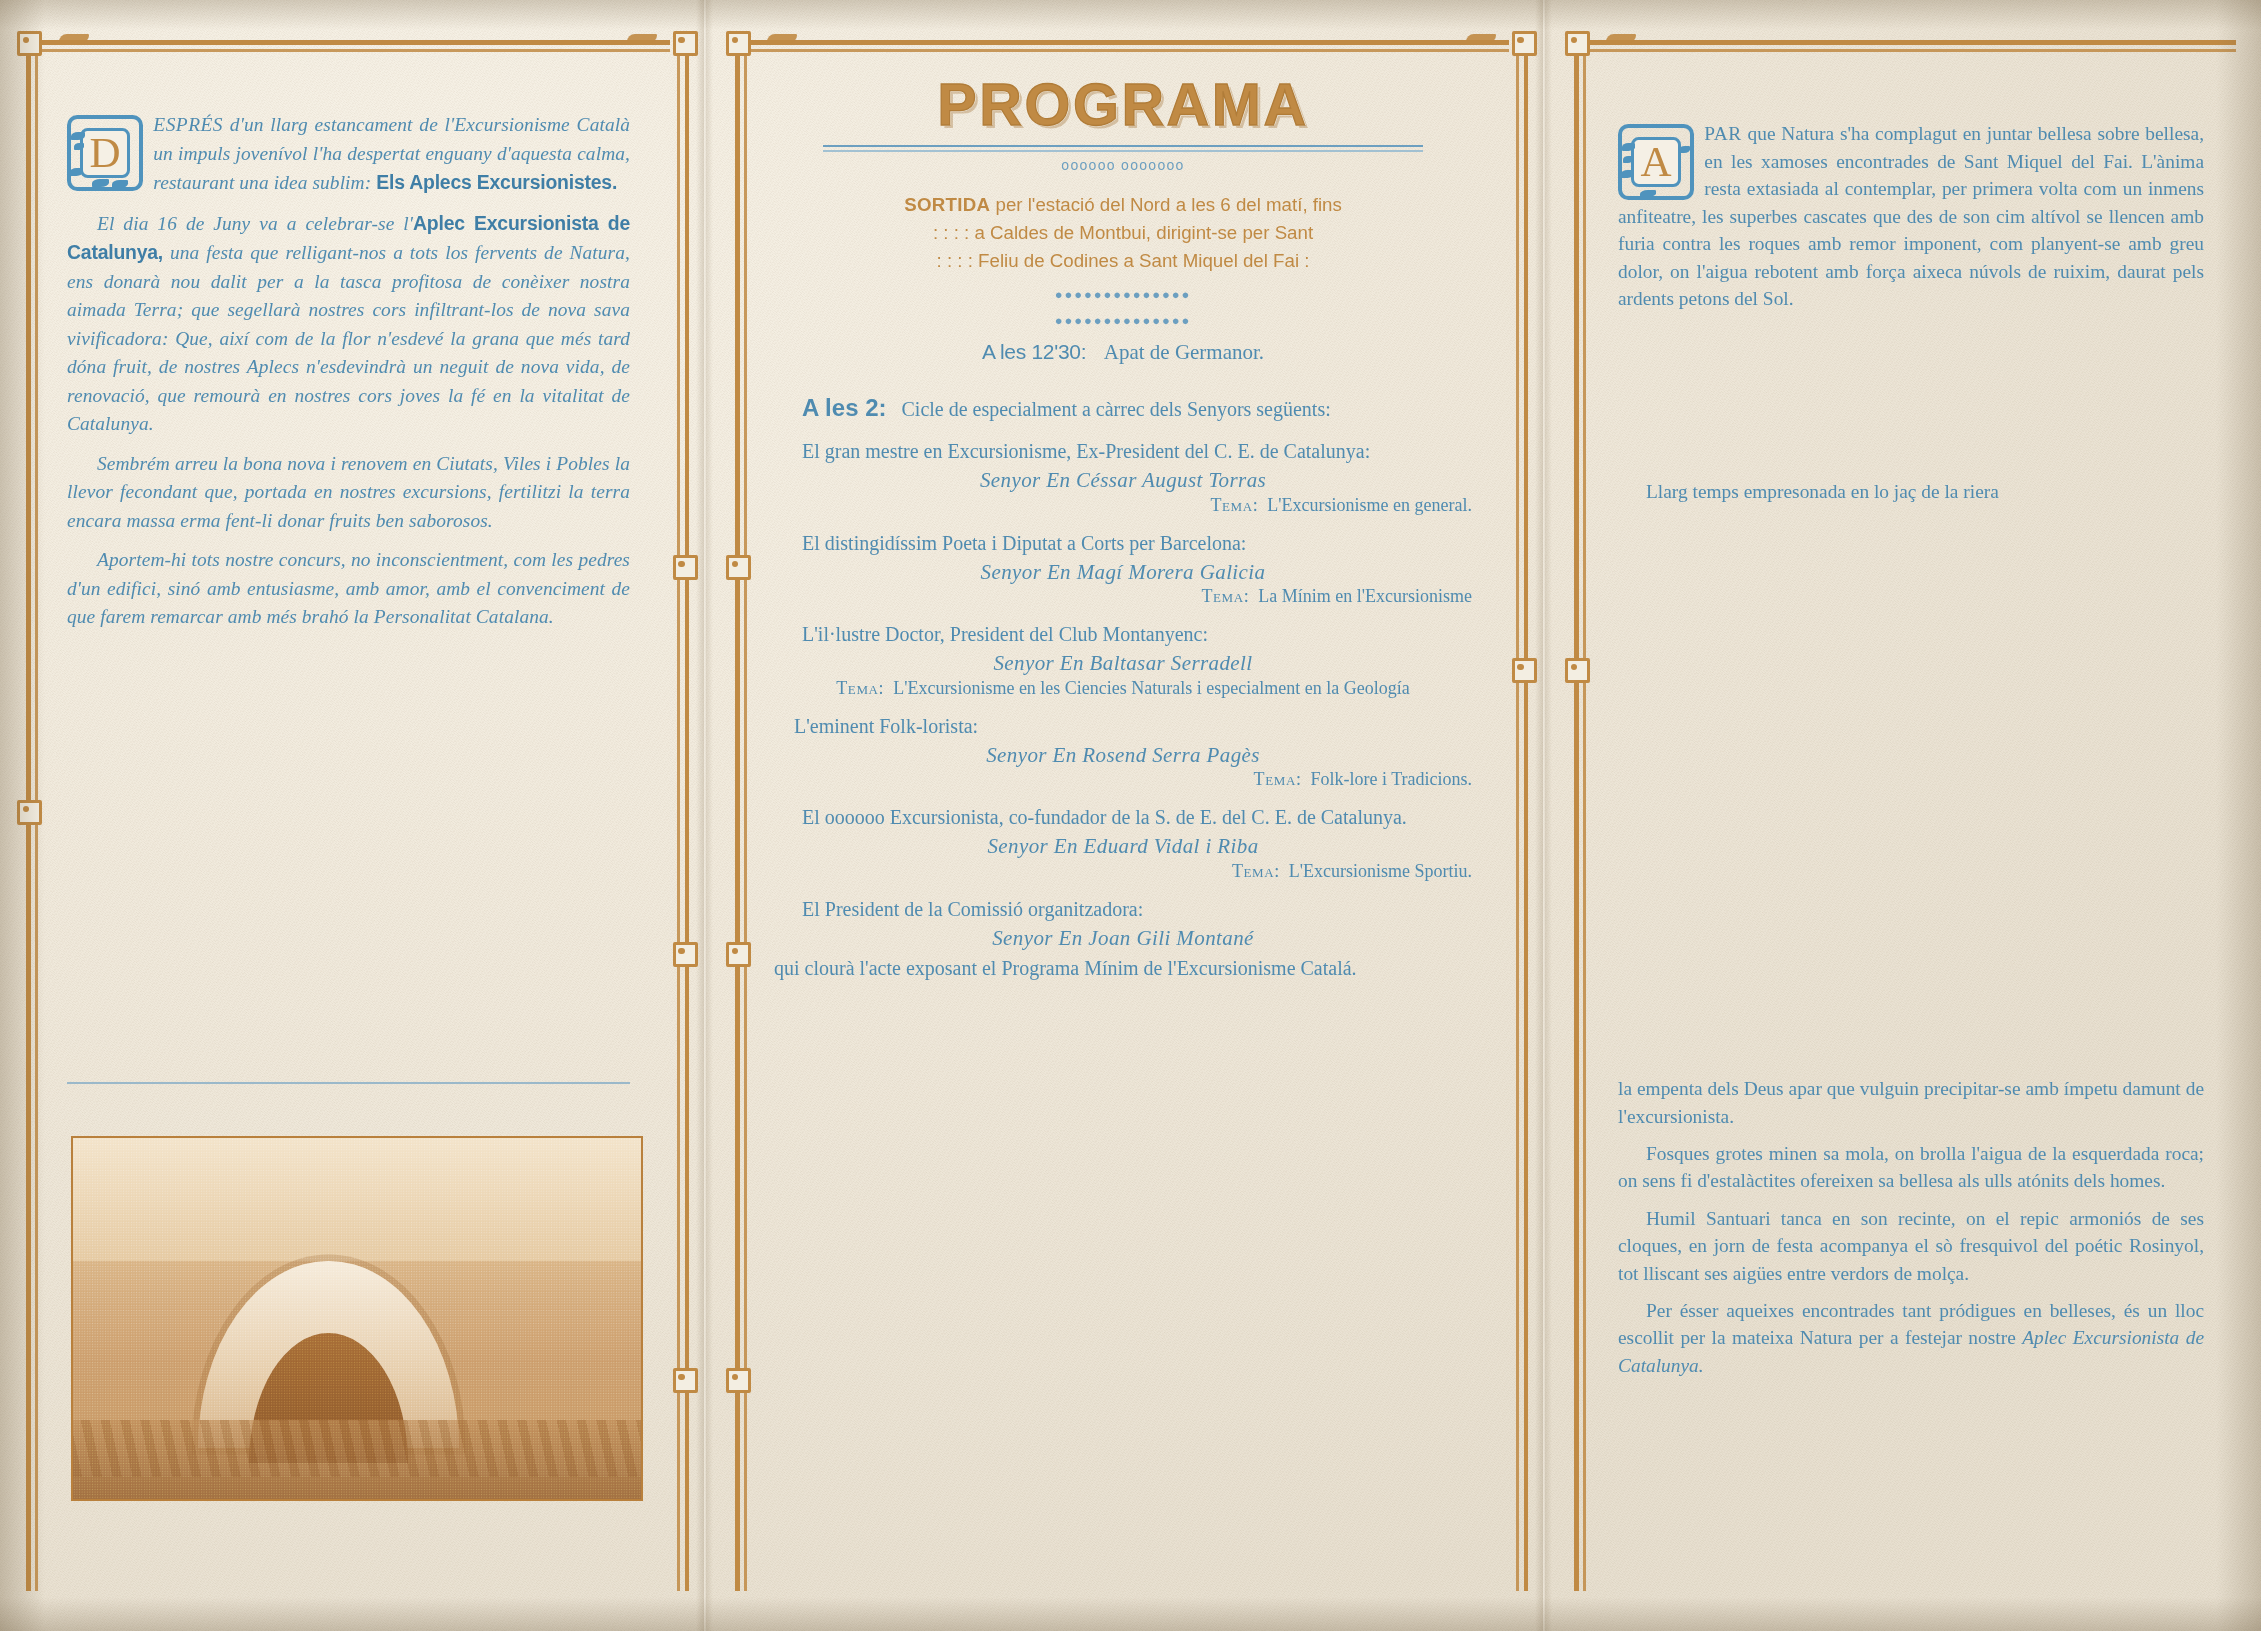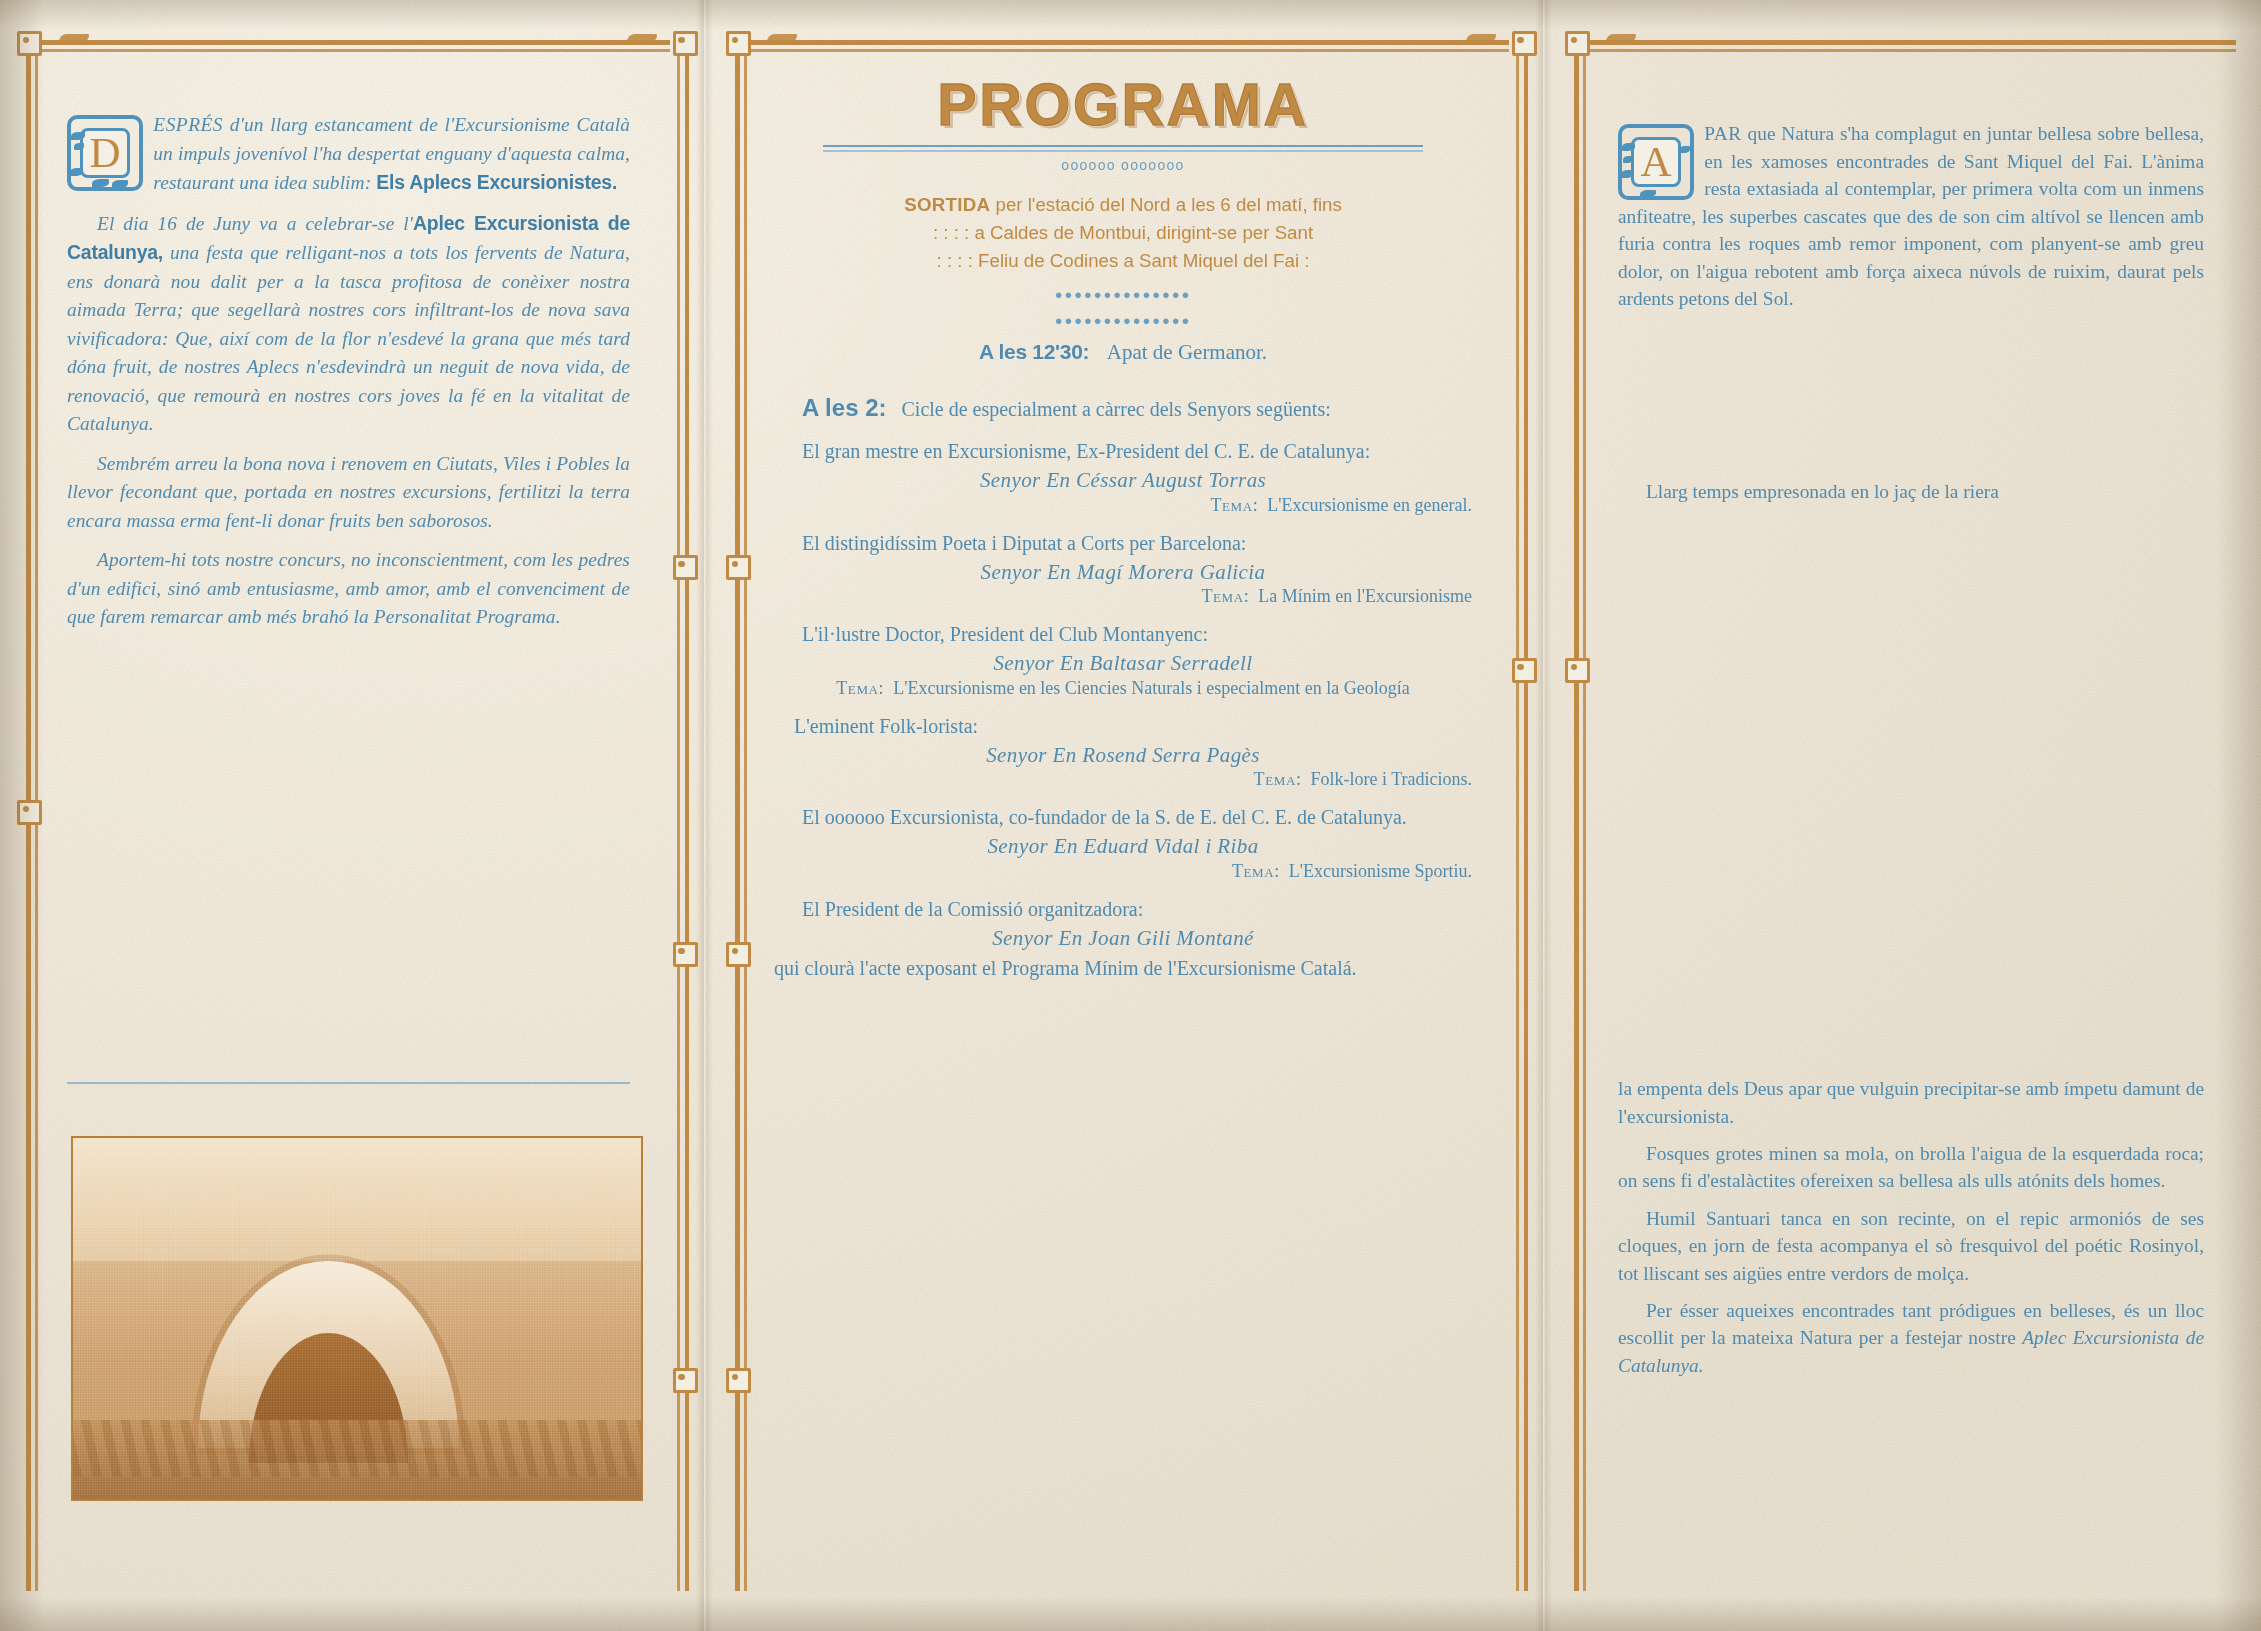--- a/index.html
+++ b/index.html
@@ -125,21 +125,21 @@
   .ctr-line{
     text-align:center;color:#4f8bb0;
     font-family:"Liberation Sans", sans-serif;
     font-size:21px;margin:0;
   }
   .time-line{
     text-align:center;color:#4f8bb0;
     font-size:21px;margin:0;
     font-family:"Liberation Sans", sans-serif;
   }
-  .time-line .t{font-weight:bold;font-family:"Liberation Sans",sans-serif;letter-spacing:-0.3px;}
+  .time-line .t{font-weight:normal;font-family:"Liberation Sans",sans-serif;letter-spacing:-0.3px;}
   .time-line .t2{font-family:"Liberation Serif",serif;font-weight:normal;}
 
   .prog-para{
     font-family:"Liberation Serif", serif;
     color:#4f8bb0;font-size:20px;line-height:1.38;
     text-align:justify;text-indent:28px;margin:0;
   }
   .speaker{
     font-family:"Liberation Serif", serif;
     font-style:italic;color:#4f8bb0;
@@ -241,21 +241,21 @@
       <div class="dc-sprig" style="left:45px;bottom:2.6px;width:15.5px;height:8.4px;"></div>
       <div class="dc-letter">D</div>
     </div>
 
     <p class="body-italic noind"><span class="first-caps">ESPRÉS</span><span> d'un llarg estancament de l'Excursionisme Català un impuls jovenívol l'ha despertat enguany d'aquesta calma, restaurant una idea sublim: </span><span class="disp-bold">Els Aplecs Excursionistes.</span></p>
 
     <p class="body-italic"><span>El dia 16 de Juny va a celebrar-se l'</span><span class="disp-bold">Aplec Excursionista de Catalunya,</span><span> una festa que relligant-nos a tots los fervents de Natura, ens donarà nou dalit per a la tasca profitosa de conèixer nostra aimada Terra; que segellarà nostres cors infiltrant-los de nova sava vivificadora: Que, així com de la flor n'esdevé la grana que més tard dóna fruit, de nostres Aplecs n'esdevindrà un neguit de nova vida, de renovació, que remourà en nostres cors joves la fé en la vitalitat de Catalunya.</span></p>
 
     <p class="body-italic">Sembrém arreu la bona nova i renovem en Ciutats, Viles i Pobles la llevor fecondant que, portada en nostres excursions, fertilitzi la terra encara massa erma fent-li donar fruits ben saborosos.</p>
 
-    <p class="body-italic">Aportem-hi tots nostre concurs, no inconscientment, com les pedres d'un edifici, sinó amb entusiasme, amb amor, amb el convenciment de que farem remarcar amb més brahó la Personalitat Programa.</p>
+    <p class="body-italic">Aportem-hi tots nostre concurs, no inconscientment, com les pedres d'un edifici, sinó amb entusiasme, amb amor, amb el convenciment de que farem remarcar amb més brahó la Personalitat Catalana.</p>
   </div>
 
   <div style="position:absolute;left:67px;top:1082px;width:563px;height:1.9px;background:#7fa9c6;opacity:.75;"></div>
 
   <div class="photo" id="photo-bridge">
     <div class="scene"></div>
     <div class="sky"></div>
     <div class="arch"></div>
     <div class="hole"></div>
     <div class="rocks"></div>

